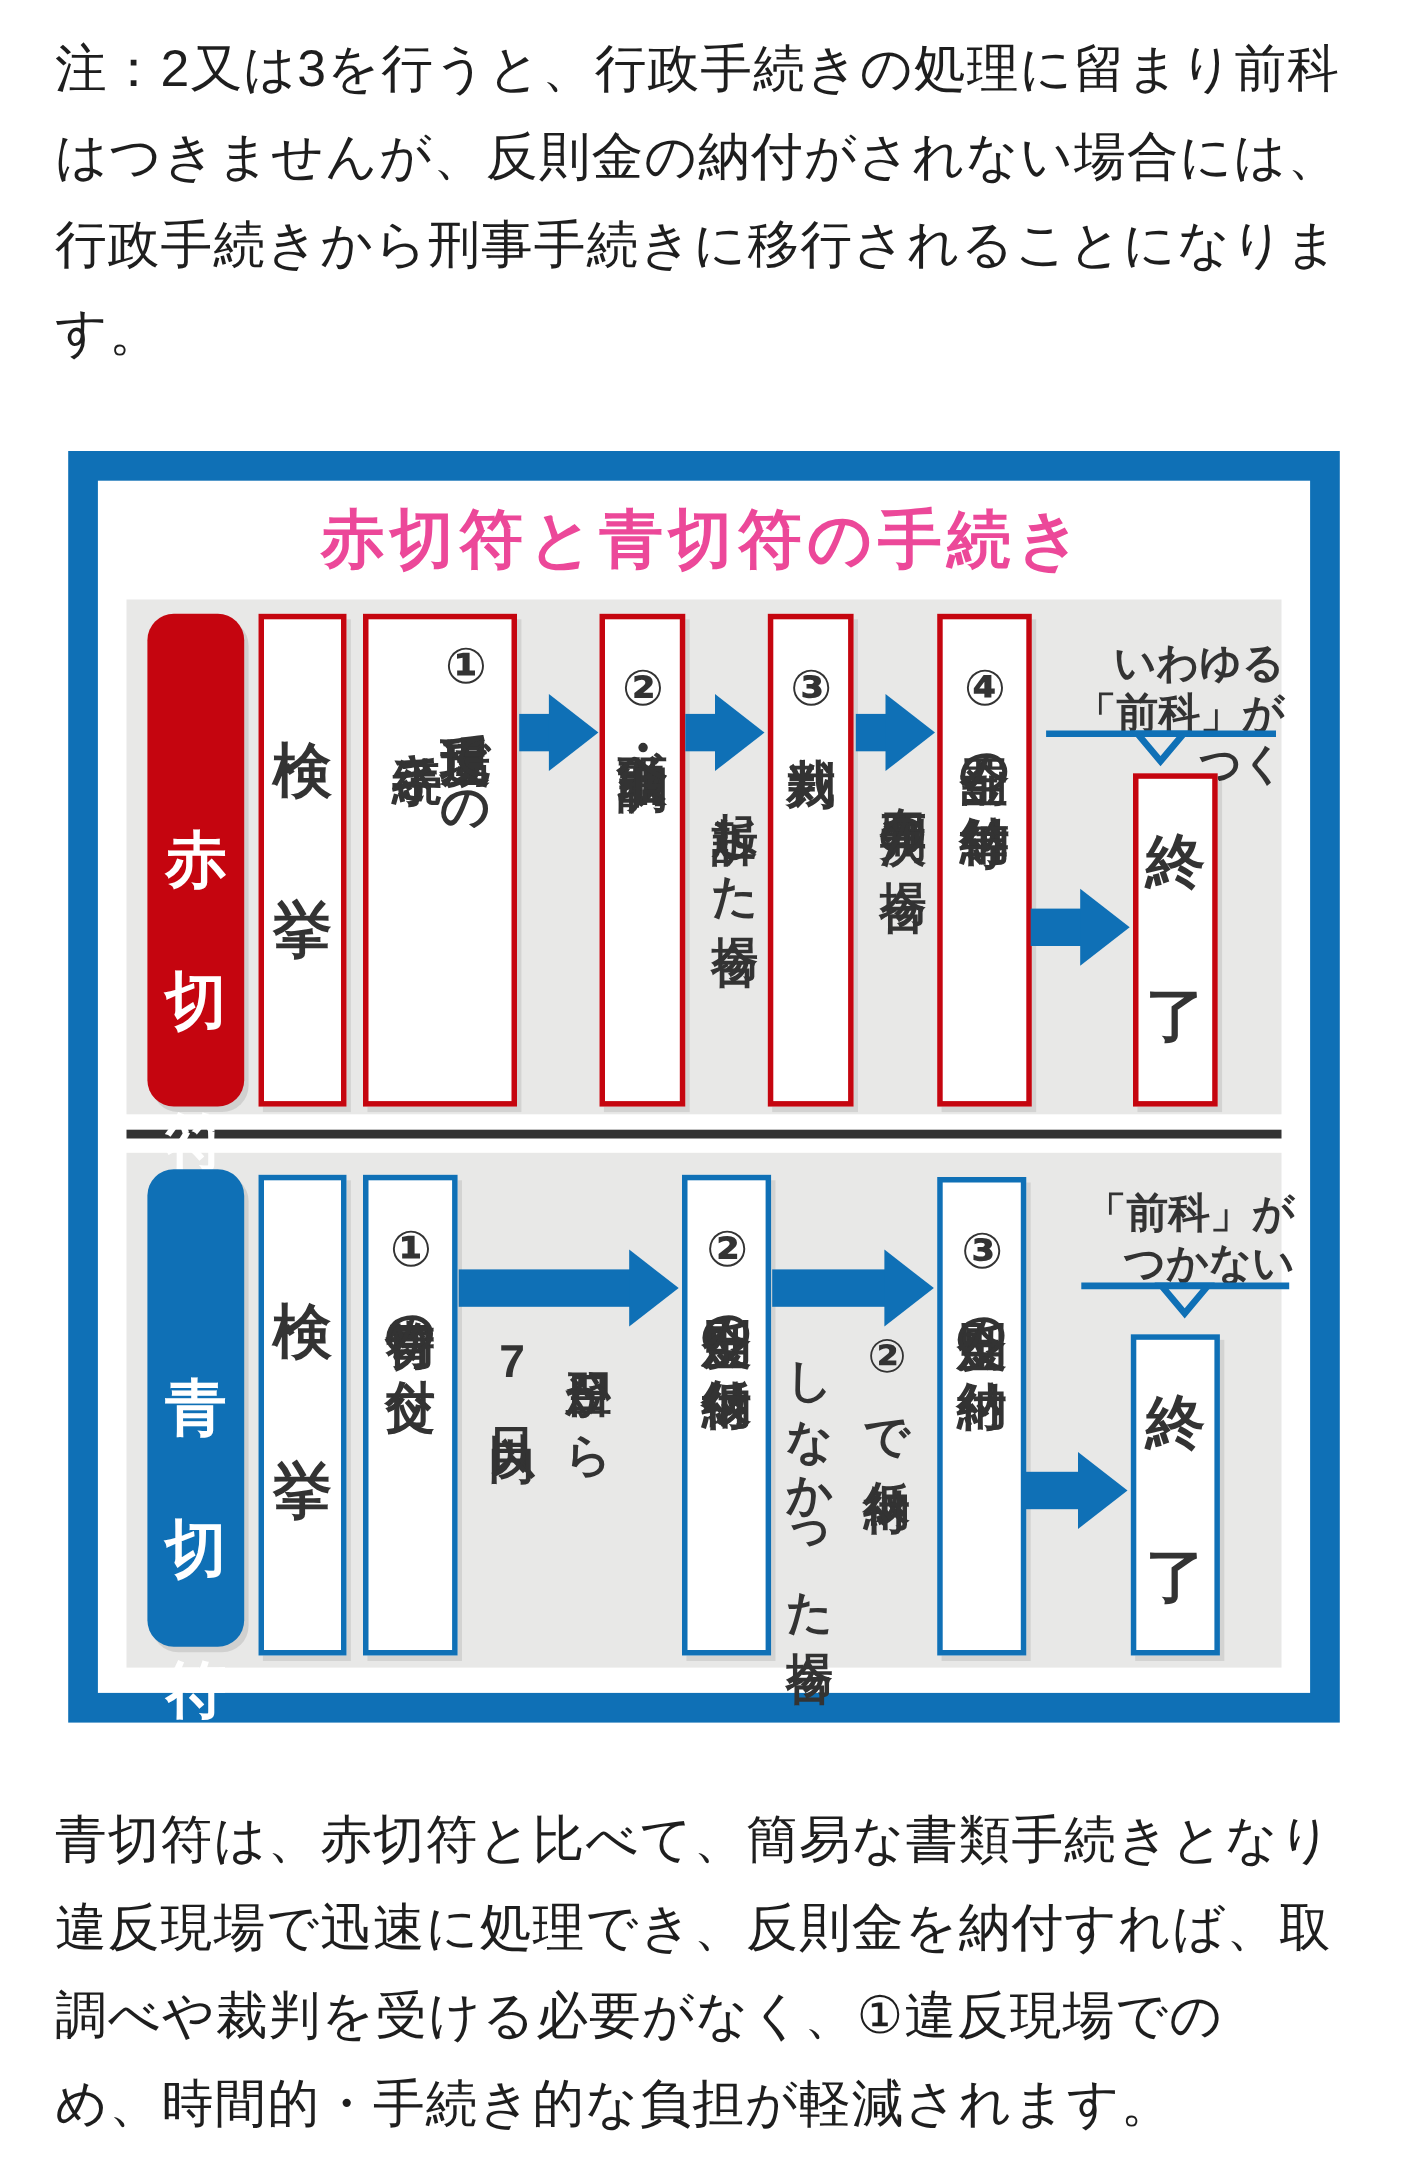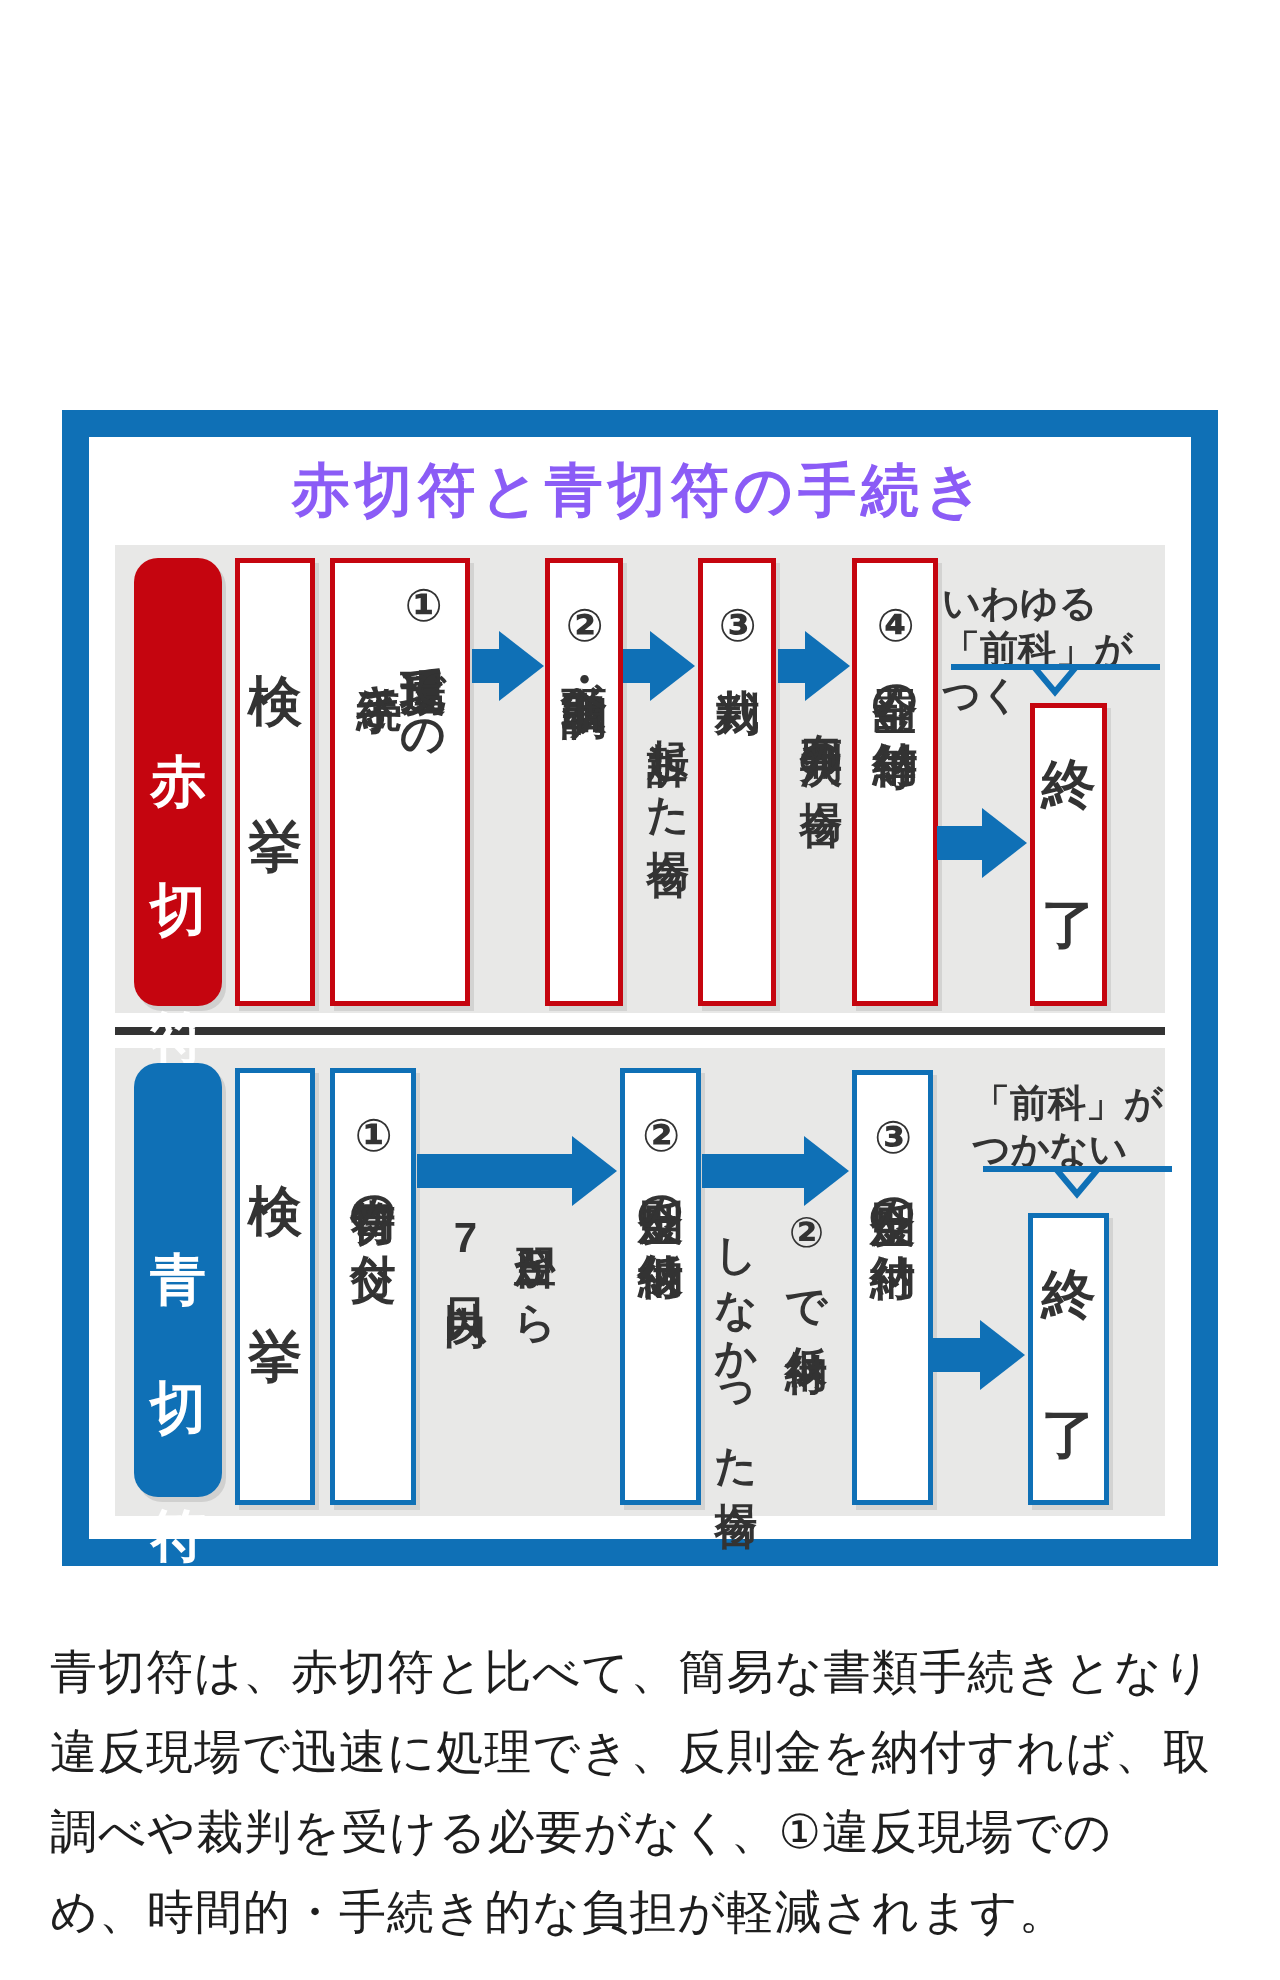--- a/index.html
+++ b/index.html
@@ -8,21 +8,21 @@
 
   .note{position:absolute;left:50px;width:1190px;font-size:47px;line-height:80px;
         letter-spacing:1px;color:#1e1e1e;white-space:pre-line;}
   #top-note{top:22px;}
   #bottom-note{top:1632px;}
 
   
   .frame{position:absolute;left:62px;top:410px;width:1156px;height:1156px;
          box-sizing:border-box;border:27px solid #0f70b6;background:#ffffff;}
   .dtitle{position:absolute;left:90px;top:452px;width:1100px;text-align:center;
-          font-size:58px;font-weight:700;color:#8b5cf6;letter-spacing:5px;}
+          font-size:58px;font-weight:700;color:#ec4899;letter-spacing:5px;}
   .panel{position:absolute;left:115px;width:1050px;height:468px;background:#e8e8e7;}
   #panel-red{top:545px;}
   #panel-blue{top:1048px;}
   .divider{position:absolute;left:115px;top:1027px;width:1050px;height:8px;background:#333333;}
 
   
   .track{position:absolute;width:88px;border-radius:24px;box-shadow:4px 5px 0 rgba(0,0,0,.10);
          color:#ffffff;font-weight:700;font-size:56px;text-align:center;
          white-space:pre-line;line-height:128px;box-sizing:border-box;}
   .track.red{background:#c5050f;top:558px;left:134px;height:448px;padding-top:32px;}
@@ -52,29 +52,33 @@
   .vcap-pair{position:absolute;display:flex;flex-direction:row-reverse;gap:14px;}
   .vcap-pair span{writing-mode:vertical-rl;text-orientation:upright;
         font-weight:700;font-size:42px;letter-spacing:4px;color:#333;}
 
   
   .arrow{position:absolute;height:34px;background:#0f70b6;}
   .arrow::after{content:"";position:absolute;right:-44px;top:50%;transform:translateY(-50%);
         width:0;height:0;border-left:45px solid #0f70b6;
         border-top:35px solid transparent;border-bottom:35px solid transparent;}
 
-  .annotation{position:absolute;text-align:left;font-weight:700;font-size:38px;
+  .annotation{position:absolute;text-align:right;font-weight:700;font-size:38px;
         line-height:46px;white-space:pre-line;color:#333;}
   .bracket{position:absolute;}
 </style>
 </head>
 <body>
 
 <div class="page">
 
+  <div class="note" id="top-note">注：2又は3を行うと、行政手続きの処理に留まり前科
+はつきませんが、反則金の納付がされない場合には、
+行政手続きから刑事手続きに移行されることになりま
+す。</div>
 
   <div class="frame"></div>
   <div class="dtitle">赤切符と青切符の手続き</div>
 
   <div class="panel" id="panel-red"></div>
   <div class="divider"></div>
   <div class="panel" id="panel-blue"></div>
 
   <div class="track red">
     <span class="trackstack" style="white-space: pre-line;">赤

